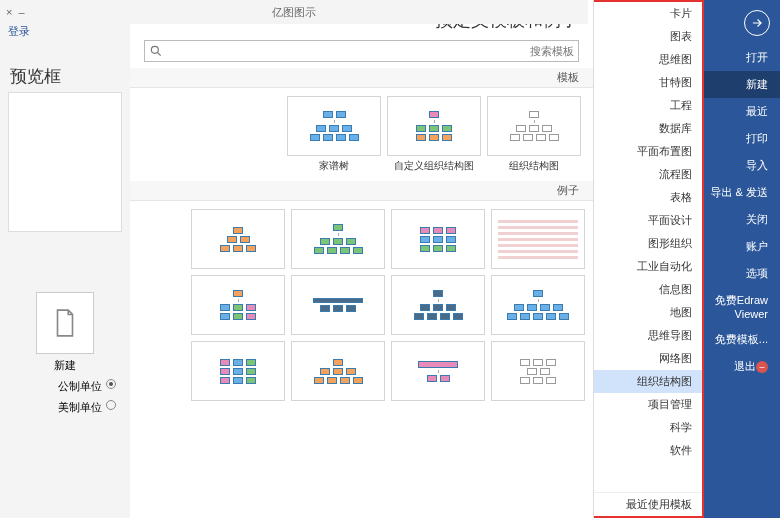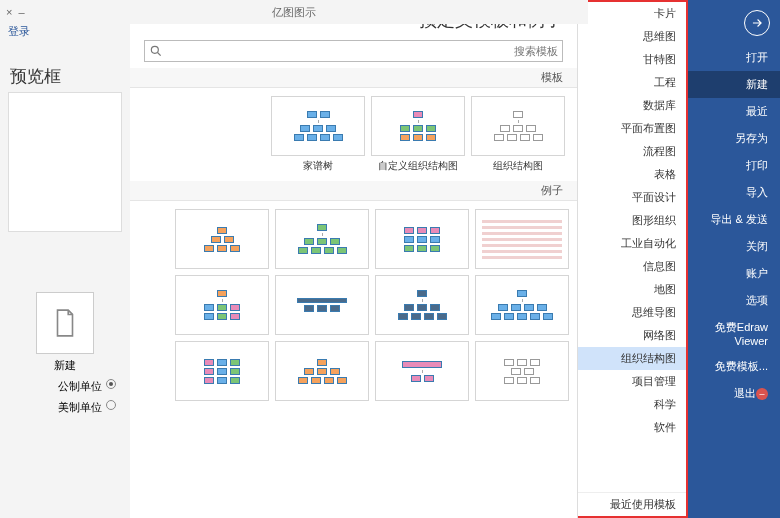--- a/index.html
+++ b/index.html
@@ -1,17 +1,17 @@
 <!DOCTYPE html>
 <html><head>
 <meta charset="utf-8">
 <style>
 *{box-sizing:border-box;margin:0;padding:0;font-family:"Microsoft YaHei",sans-serif}
 body{width:780px;height:518px;display:flex;flex-direction:row-reverse;background:#f4f4f4;overflow:hidden;font-size:11px}
-.sidebar{width:92px;background:#2b579a;color:#fff;display:flex;flex-direction:column;padding-top:6px}
+.sidebar{width:76px;background:#2b579a;color:#fff;display:flex;flex-direction:column;padding-top:6px}
 .back-btn{width:26px;height:26px;border:1.5px solid #fff;border-radius:50%;margin:4px 10px 8px auto;display:flex;align-items:center;justify-content:center;cursor:pointer}
 .back-btn svg{fill:none;stroke:#fff;stroke-width:2}
 .sb-item{padding:6px 12px 6px 0;text-align:right;cursor:pointer;font-size:11px}
 .sb-item.active{background:#1e3e6e}
 .sb-item.exit{display:flex;align-items:center;justify-content:flex-end;gap:0}
 .exit-ico{width:12px;height:12px;background:#d9534f;border-radius:50%;display:inline-flex;align-items:center;justify-content:center;font-size:9px;color:#fff}
 .catlist{width:110px;background:#fff;border:2px solid #e63131;border-left:none;display:flex;flex-direction:column;overflow-y:auto}
 .cat-item{padding:4px 10px 4px 0;text-align:right;cursor:pointer;font-size:11px;color:#333}
 .cat-item.active{background:#d0e3fa}
 .catlist::-webkit-scrollbar{width:8px}.catlist::-webkit-scrollbar-thumb{background:#ccc}
@@ -51,37 +51,37 @@
 
 <div class="sidebar">
   <div class="back-btn">
     <svg width="14" height="14" viewBox="0 0 24 24">
         <path d="M5 12h14M13 6l6 6-6 6"></path>
       </svg>
   </div>
   <div class="sb-item">打开</div>
   <div class="sb-item active">新建</div>
   <div class="sb-item">最近</div>
-  <div class="sb-item">另存为</div>
   <div class="sb-item">打印</div>
   <div class="sb-item">导入</div>
   <div class="sb-item">导出 &amp; 发送</div>
   <div class="sb-item">关闭</div>
   <div class="sb-item">账户</div>
   <div class="sb-item">选项</div>
   <div class="sb-item">免费Edraw Viewer</div>
   <div class="sb-item">免费模板...</div>
   <div class="sb-item exit">
     <span>退出</span>
       <span class="exit-ico">–</span>
   </div>
 </div>
 
 <div class="catlist">
   <div class="cat-item">卡片</div>
+  <div class="cat-item">图表</div>
   <div class="cat-item">思维图</div>
   <div class="cat-item">甘特图</div>
   <div class="cat-item">工程</div>
   <div class="cat-item">数据库</div>
   <div class="cat-item">平面布置图</div>
   <div class="cat-item">流程图</div>
   <div class="cat-item">表格</div>
   <div class="cat-item">平面设计</div>
   <div class="cat-item">图形组织</div>
   <div class="cat-item">工业自动化</div>

